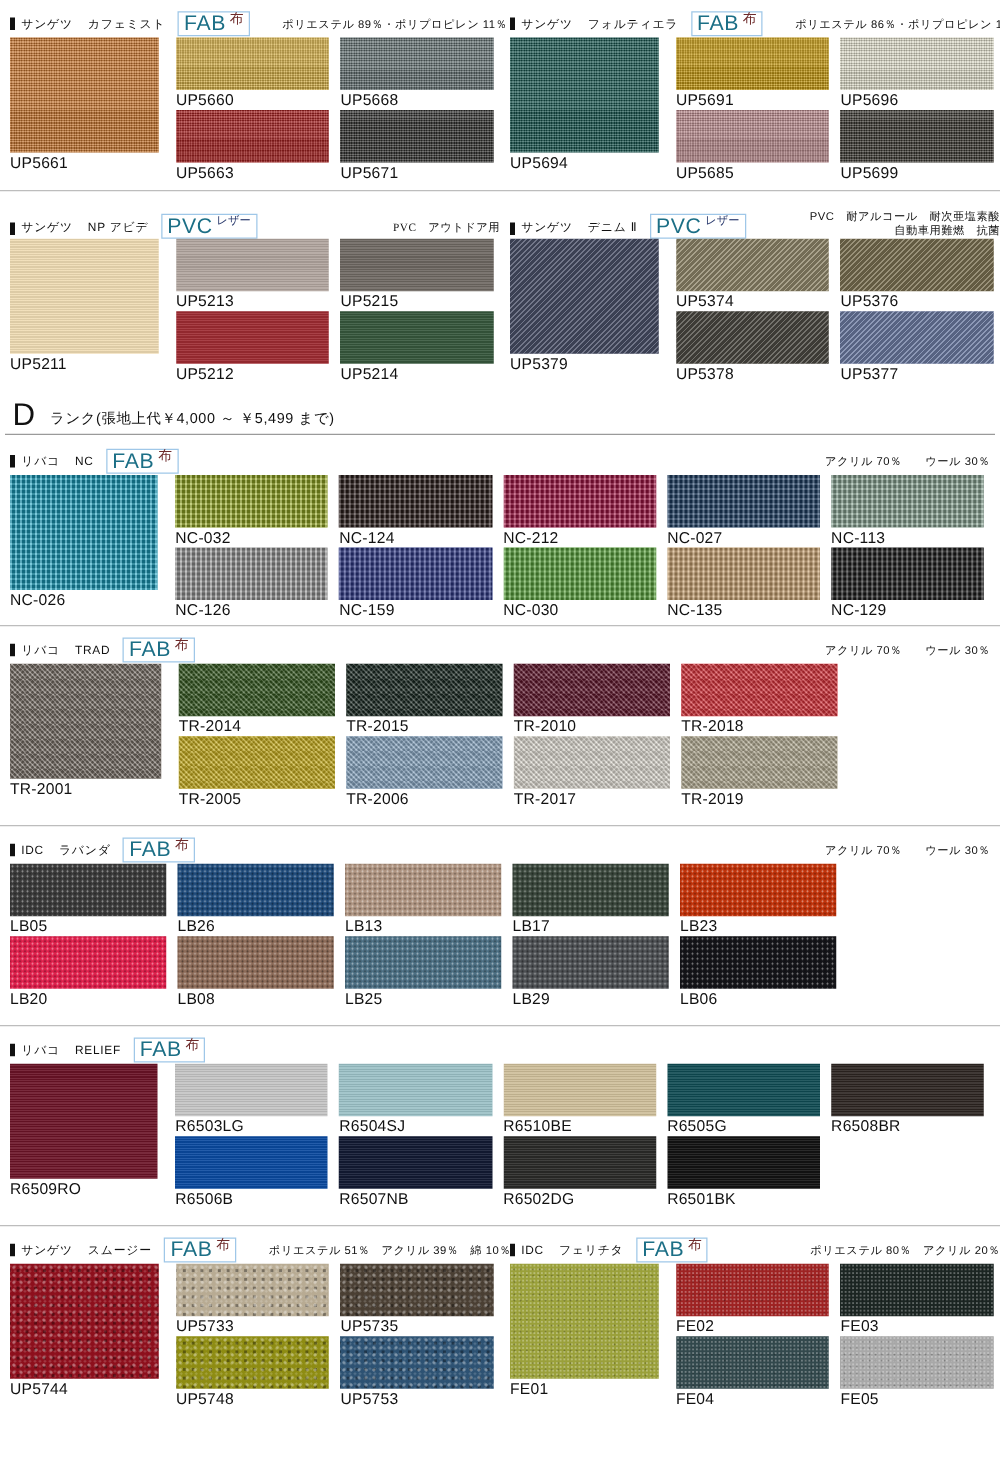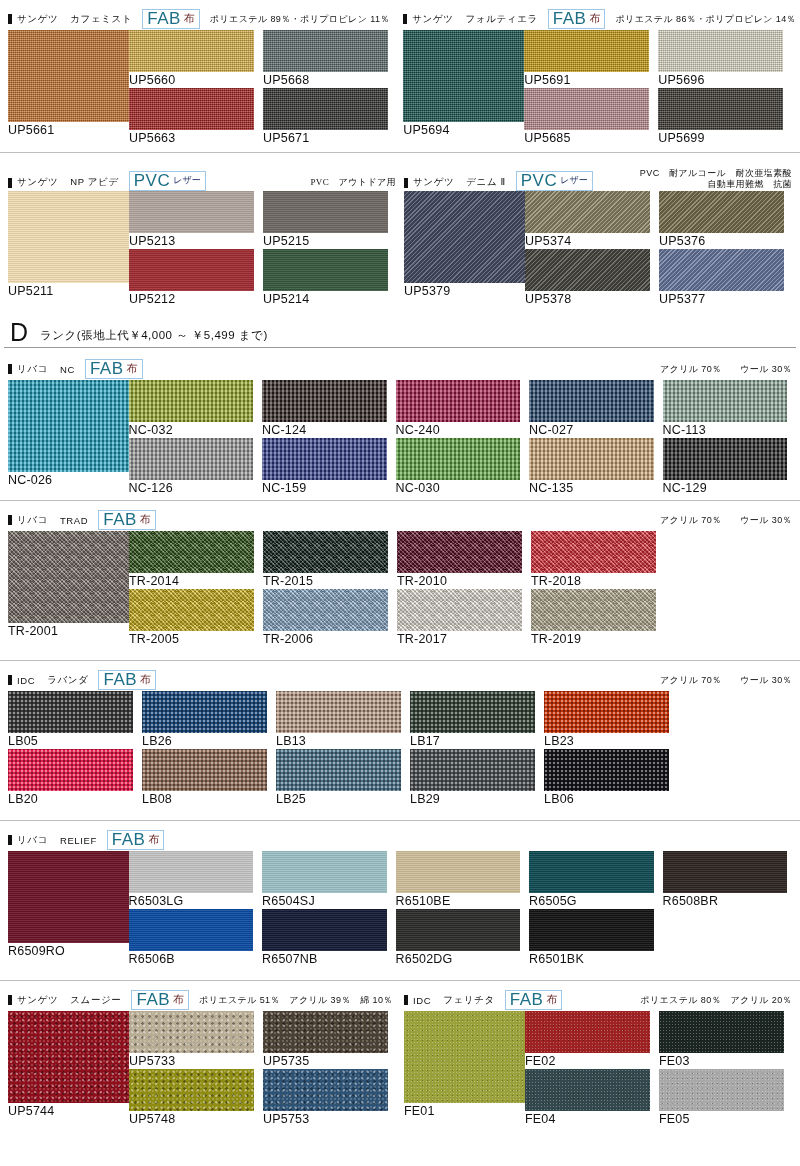--- a/index.html
+++ b/index.html
@@ -53,25 +53,25 @@
   }
   .brand .sq {
     display: inline-block;
     width: 4px; height: 10px;
     background: #111; margin-right: 5px;
   }
   .brand .maker { margin-right: 12px; }
   .brand .series { }
 
   .badge {
-    display: inline-flex; align-items: center;
+    display: inline-flex; align-items: flex-start;
     border: 1px solid #9fc7e8;
     background: #fff;
     padding: 0px 4px 1px 4px;
-    margin-left: 10px; margin-right: 10px;
+    margin-left: 10px; margin-right: 26px;
     line-height: 1;
     white-space: nowrap;
   }
   .badge .b-main {
     font-size: 17px; color: #1c6f86; letter-spacing: .5px;
     font-family: "Liberation Sans", sans-serif;
   }
   .badge .b-sub {
     font-size: 11px; color: #6d2a2a; margin-left: 3px;
   }
@@ -82,21 +82,21 @@
     font-size: 9px; letter-spacing: .4px; color: #111;
     white-space: nowrap; text-align: right;
     line-height: 11px;
   }
   .spec-right { margin-left: auto; padding-right: 4px; }
   .spec-two { text-align: right; }
 
   
   .swatch-row { display: flex; align-items: flex-start; padding-left: 4px; }
   .col { position: relative; }
-  .col.big { width: 121px; }
+  .col.big { width: 121px; margin-right: 14px; }
   .col.pair { width: 125px; margin-right: 9px; }
 
   .sw { position: relative; width: 100%; overflow: hidden; }
   .sw.tall { height: 92px; }
   .sw.half { height: 42px; }
 
   .lbl {
     font-size: 12.5px; line-height: 15px;
     color: #111; letter-spacing: .2px;
     padding-top: 1px;
@@ -338,21 +338,21 @@
         <div class="lbl">NC-126</div>
       </div>
       <div class="col pair">
         <div class="sw half tx-basket" style="background:#2c1e1c"></div>
         <div class="lbl">NC-124</div>
         <div class="sw half tx-basket" style="background:#2f3a8c"></div>
         <div class="lbl">NC-159</div>
       </div>
       <div class="col pair">
         <div class="sw half tx-basket" style="background:#a61545"></div>
-        <div class="lbl">NC-240</div>
+        <div class="lbl">NC-212</div>
         <div class="sw half tx-basket" style="background:#5aa83c"></div>
         <div class="lbl">NC-030</div>
       </div>
       <div class="col pair">
         <div class="sw half tx-basket" style="background:#1f4068"></div>
         <div class="lbl">NC-027</div>
         <div class="sw half tx-basket" style="background:#d2a974"></div>
         <div class="lbl">NC-135</div>
       </div>
       <div class="col pair">

